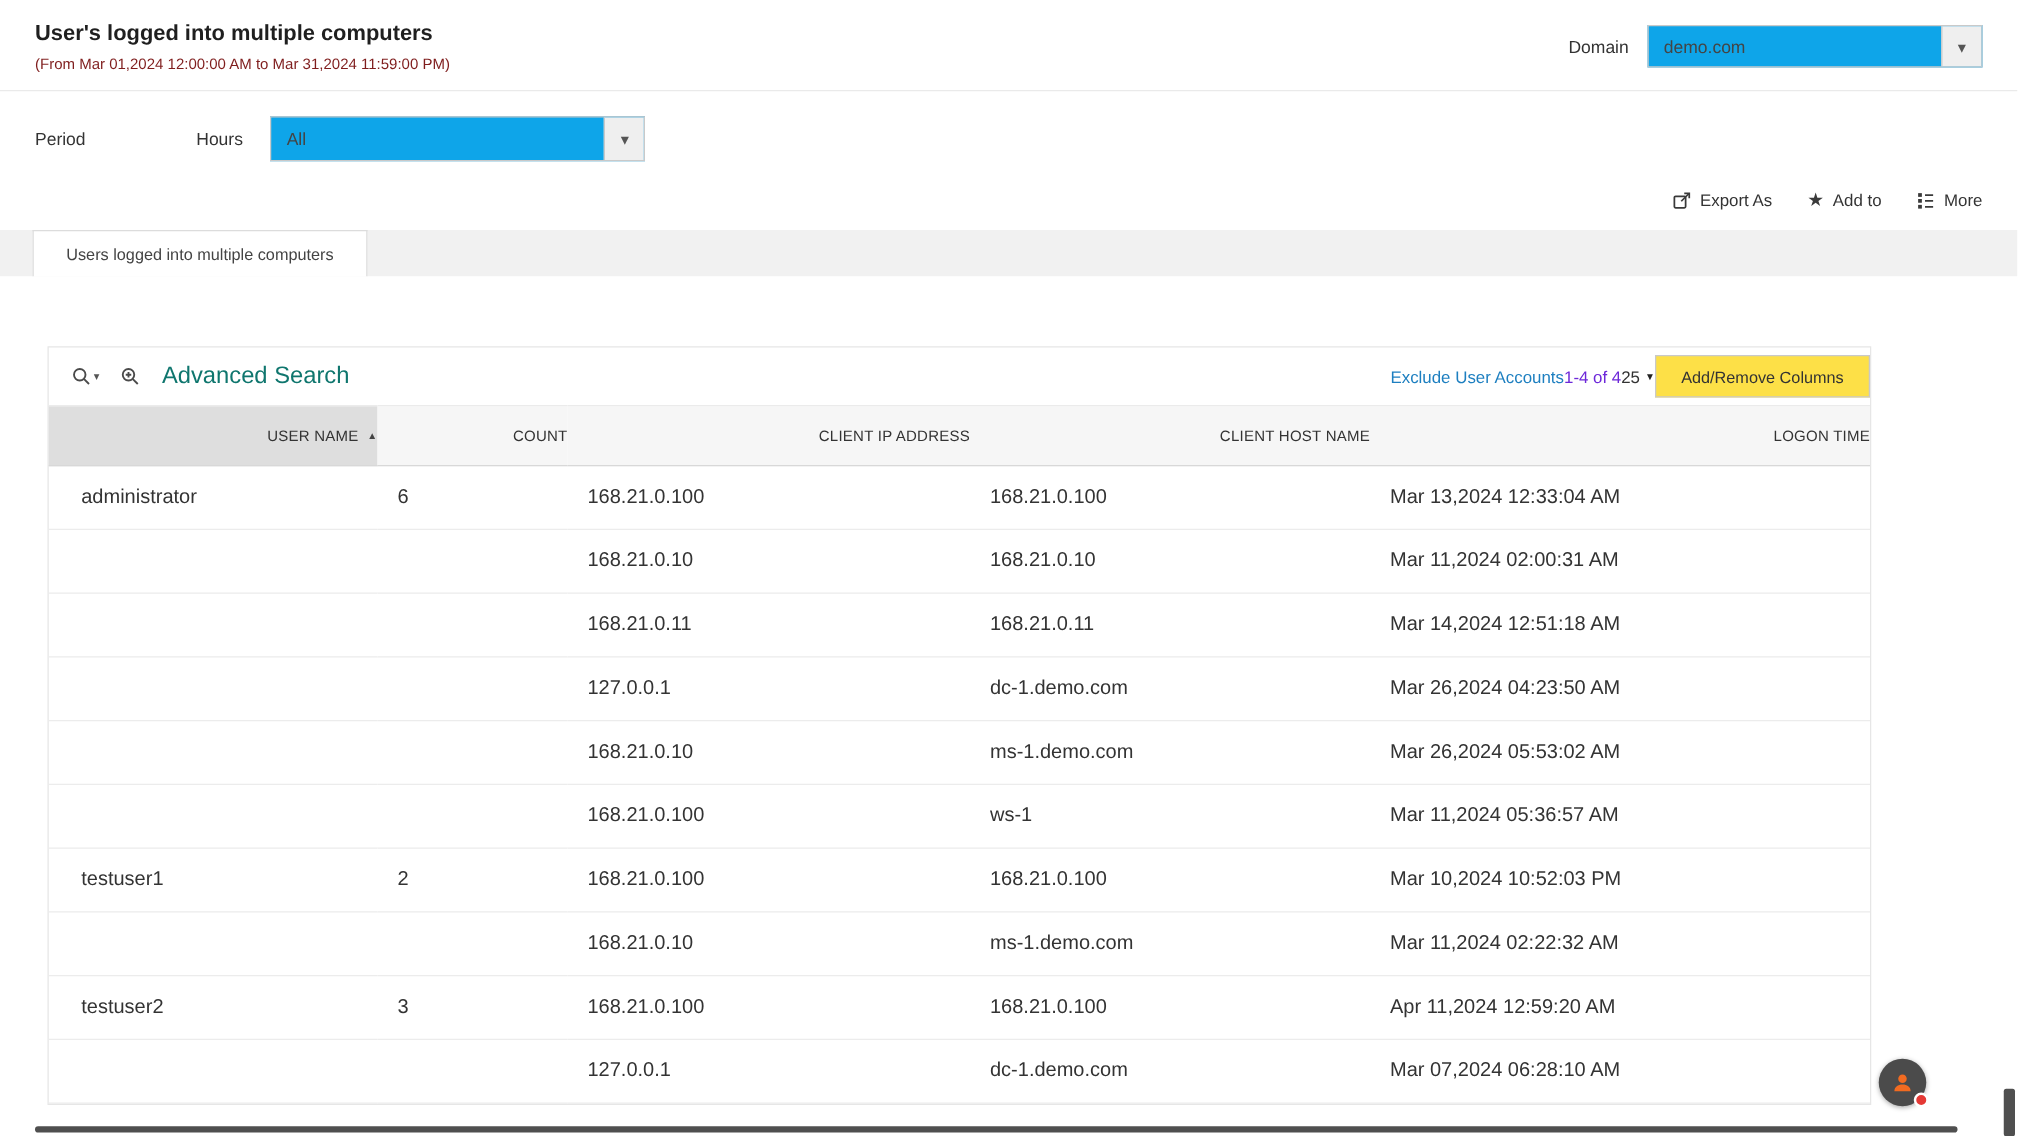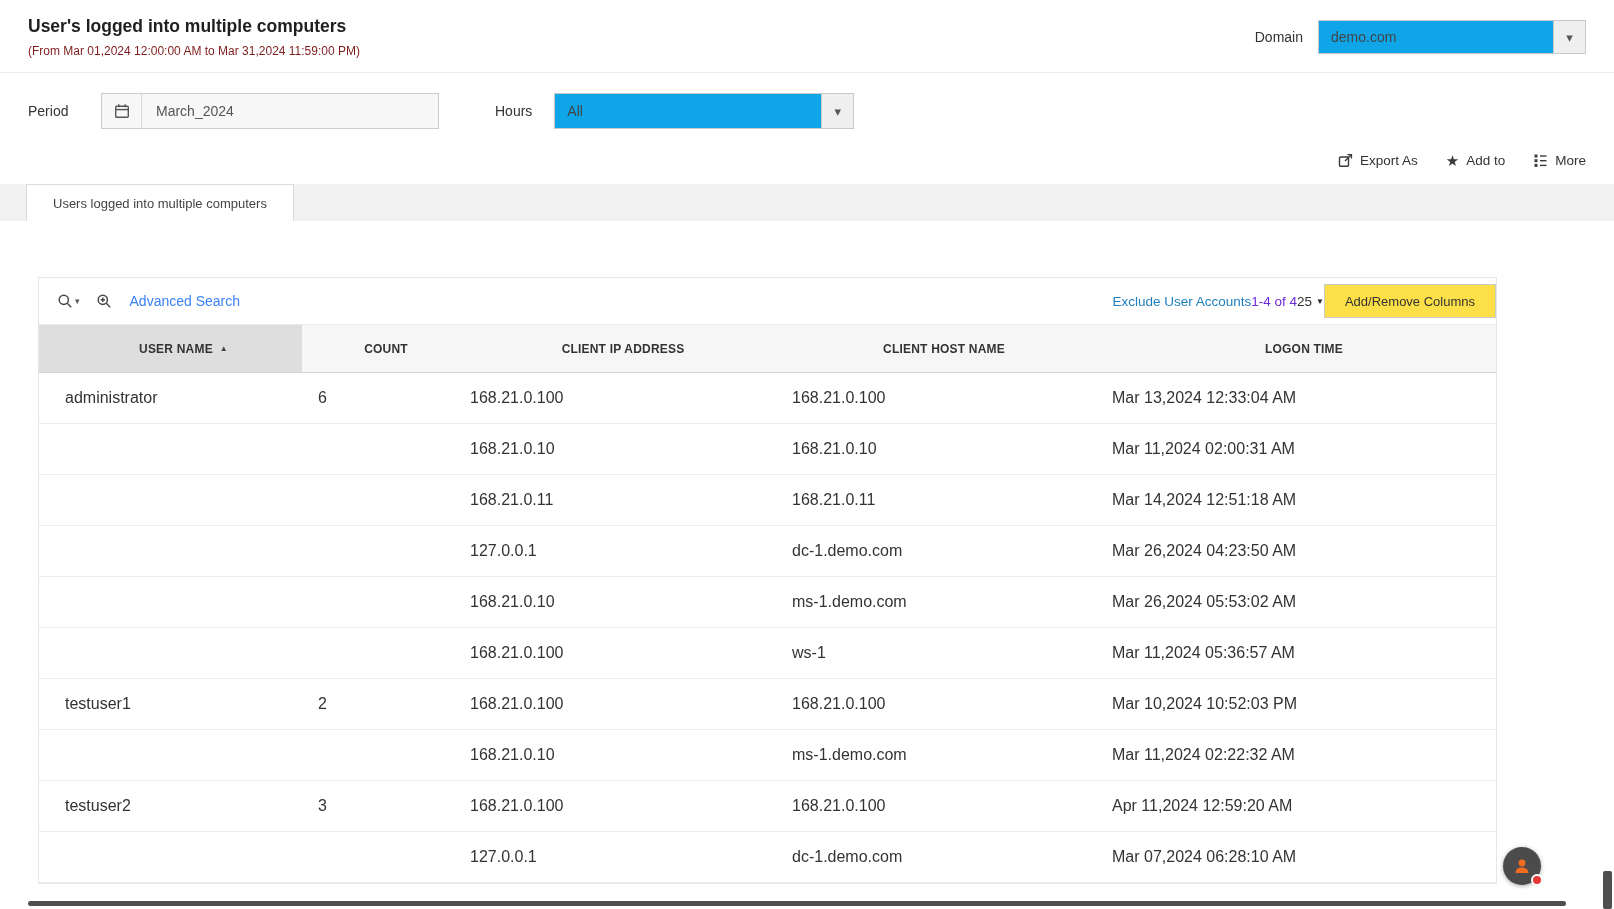--- a/index.html
+++ b/index.html
@@ -50,34 +50,34 @@
   .tab {
     margin-left: 26px; background: #fff; border: 1px solid #dcdcdc; border-bottom: none;
     display: flex; align-items: center; padding: 0 26px; font-size: 13px; color: #444; cursor: pointer;
   }
 
   
   .panel { margin: 56px 117px 0 38px; border: 1px solid #e6e6e6; background: #fff; }
   .toolbar { height: 46px; display: flex; align-items: center; padding-left: 18px; }
   .tool-icon { display: flex; align-items: center; margin-right: 16px; cursor: pointer; }
   .tool-caret { font-size: 9px; color: #555; margin-left: 2px; }
-  .adv-label { font-size: 14px; color: #3b82f6; margin-left: 2px; cursor: pointer; }
+  .adv-label { font-size: 19px; color: #0f766e; margin-left: 2px; cursor: pointer; }
   .toolbar-right { margin-left: auto; display: flex; align-items: center; }
   .exclude-link { font-size: 13.5px; color: #1d7fc0; cursor: pointer; }
   .range-text { font-size: 13.5px; color: #6d28d9; }
   .pagesize { font-size: 13.5px; color: #333; cursor: pointer; display: flex; align-items: center; gap: 4px; }
   .pagesize .ps-caret { font-size: 8px; color: #222; }
   .addremove-btn {
     height: 34px; padding: 0 20px; border: 1px solid #c9c9c9; background: #fde047;
     font-size: 13px; color: #333; cursor: pointer; font-family: "Liberation Sans", sans-serif;
   }
 
   table { width: 100%; border-collapse: collapse; table-layout: fixed; }
   th {
-    background: #f6f6f6; height: 48px; text-align: center; font-size: 12px; font-weight: 700;
+    background: #f6f6f6; height: 48px; text-align: right; font-size: 12px; font-weight: 400;
     color: #333; border-bottom: 1px solid #d8d8d8; border-top: 1px solid #ebebeb;
     padding-left: 16px; letter-spacing: 0.2px; cursor: pointer;
   }
   th.sorted { background: #dedede; }
   .sort-arrow { font-size: 8px; color: #444; margin-left: 7px; vertical-align: 2px; }
   td { height: 51px; border-bottom: 1px solid #ececec; font-size: 16px; color: #333; padding-left: 16px; }
   .c0 { width: 263px; padding-left: 26px; }
   .c1 { width: 152px; }
   .c2 { width: 322px; }
   .c3 { width: 320px; }
@@ -112,31 +112,20 @@
       <span class="sel-value">demo.com</span>
       <span class="sel-chev">▾</span>
     </div>
   </div>
 </div>
 
 <div class="divider"></div>
 
 <div class="filter-row">
   <span class="filter-label period-label">Period</span>
-  <div class="period-group">
-    <span class="cal-btn">
-      <svg width="16" height="16" viewBox="0 0 16 16" fill="none" stroke="#555" stroke-width="1.4">
-        <rect x="1.7" y="3.2" width="12.6" height="11" rx="1"></rect>
-        <line x1="1.7" y1="6.6" x2="14.3" y2="6.6"></line>
-        <line x1="4.8" y1="1.3" x2="4.8" y2="4.2"></line>
-        <line x1="11.2" y1="1.3" x2="11.2" y2="4.2"></line>
-      </svg>
-    </span>
-    <input class="period-input" type="text" value="March_2024" style="">
-  </div>
   <span class="filter-label hours-label">Hours</span>
   <div class="select hours-select">
     <span class="sel-value">All</span>
     <span class="sel-chev">▾</span>
   </div>
 </div>
 
 <div class="actions-row">
   <div class="action">
     <span>

